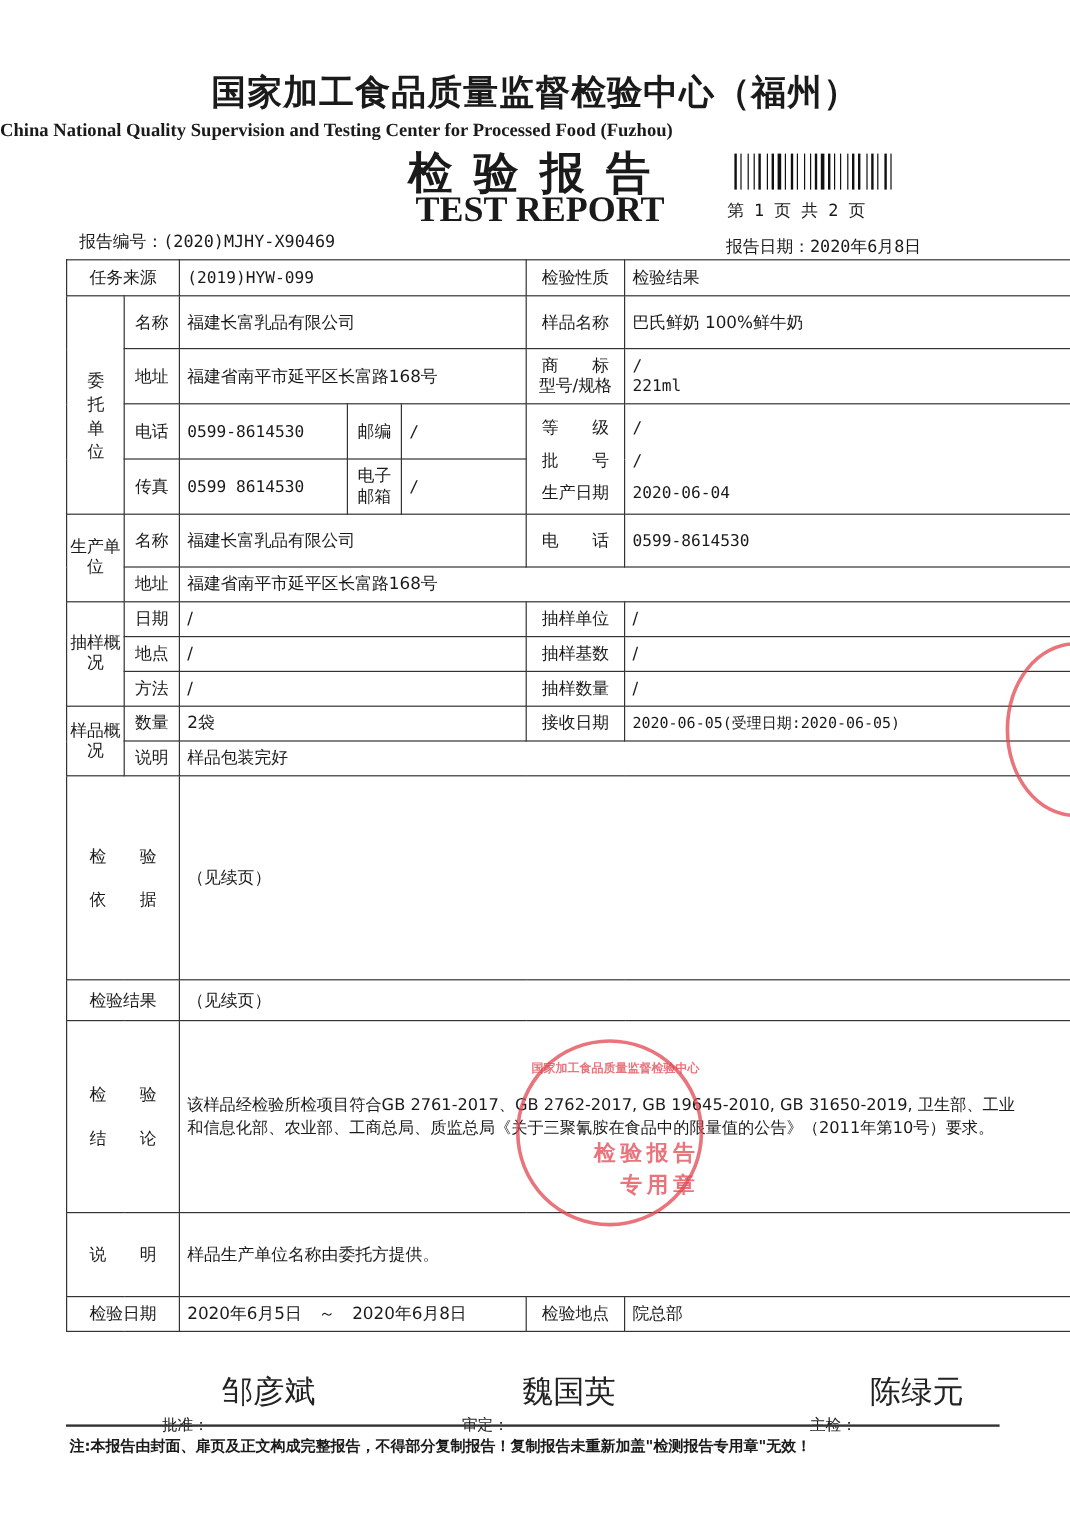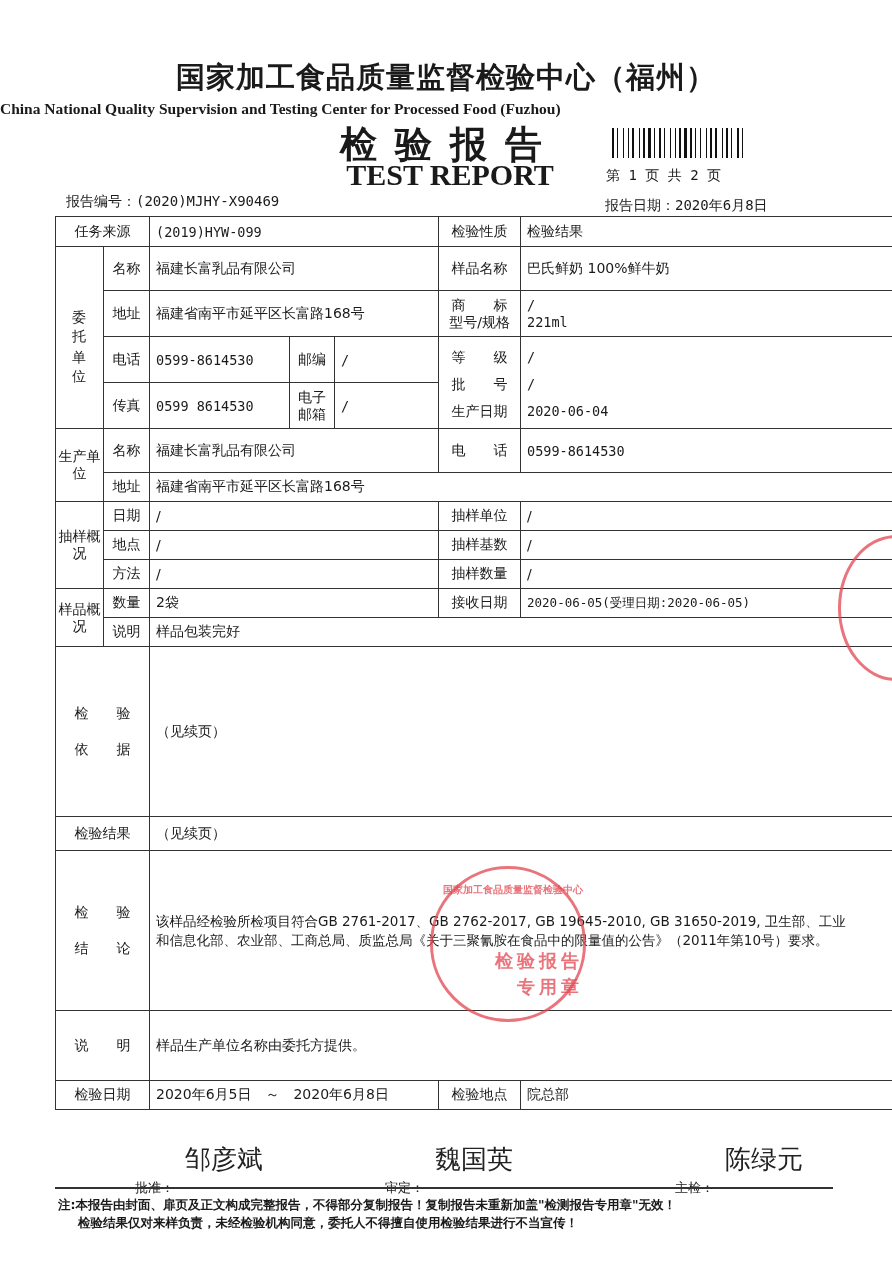--- a/index.html
+++ b/index.html
@@ -242,14 +242,13 @@
   <span class="sig-label" style="left:80px">批准：</span>
   <span class="sig-scrawl" style="left:130px">邹彦斌</span>
   <span class="sig-label" style="left:330px">审定：</span>
   <span class="sig-scrawl" style="left:380px">魏国英</span>
   <span class="sig-label" style="left:620px">主检：</span>
   <span class="sig-scrawl" style="left:670px">陈绿元</span>
 </div>
 <div class="abs hr"></div>
 <div class="abs notes">
   <div>注:本报告由封面、扉页及正文构成完整报告，不得部分复制报告！复制报告未重新加盖"检测报告专用章"无效！</div>
-  <div style="padding-left:20px">检验结果仅对来样负责，未经检验机构同意，委托人不得擅自使用检验结果进行不当宣传！</div>
 </div>
 
 </body></html>

